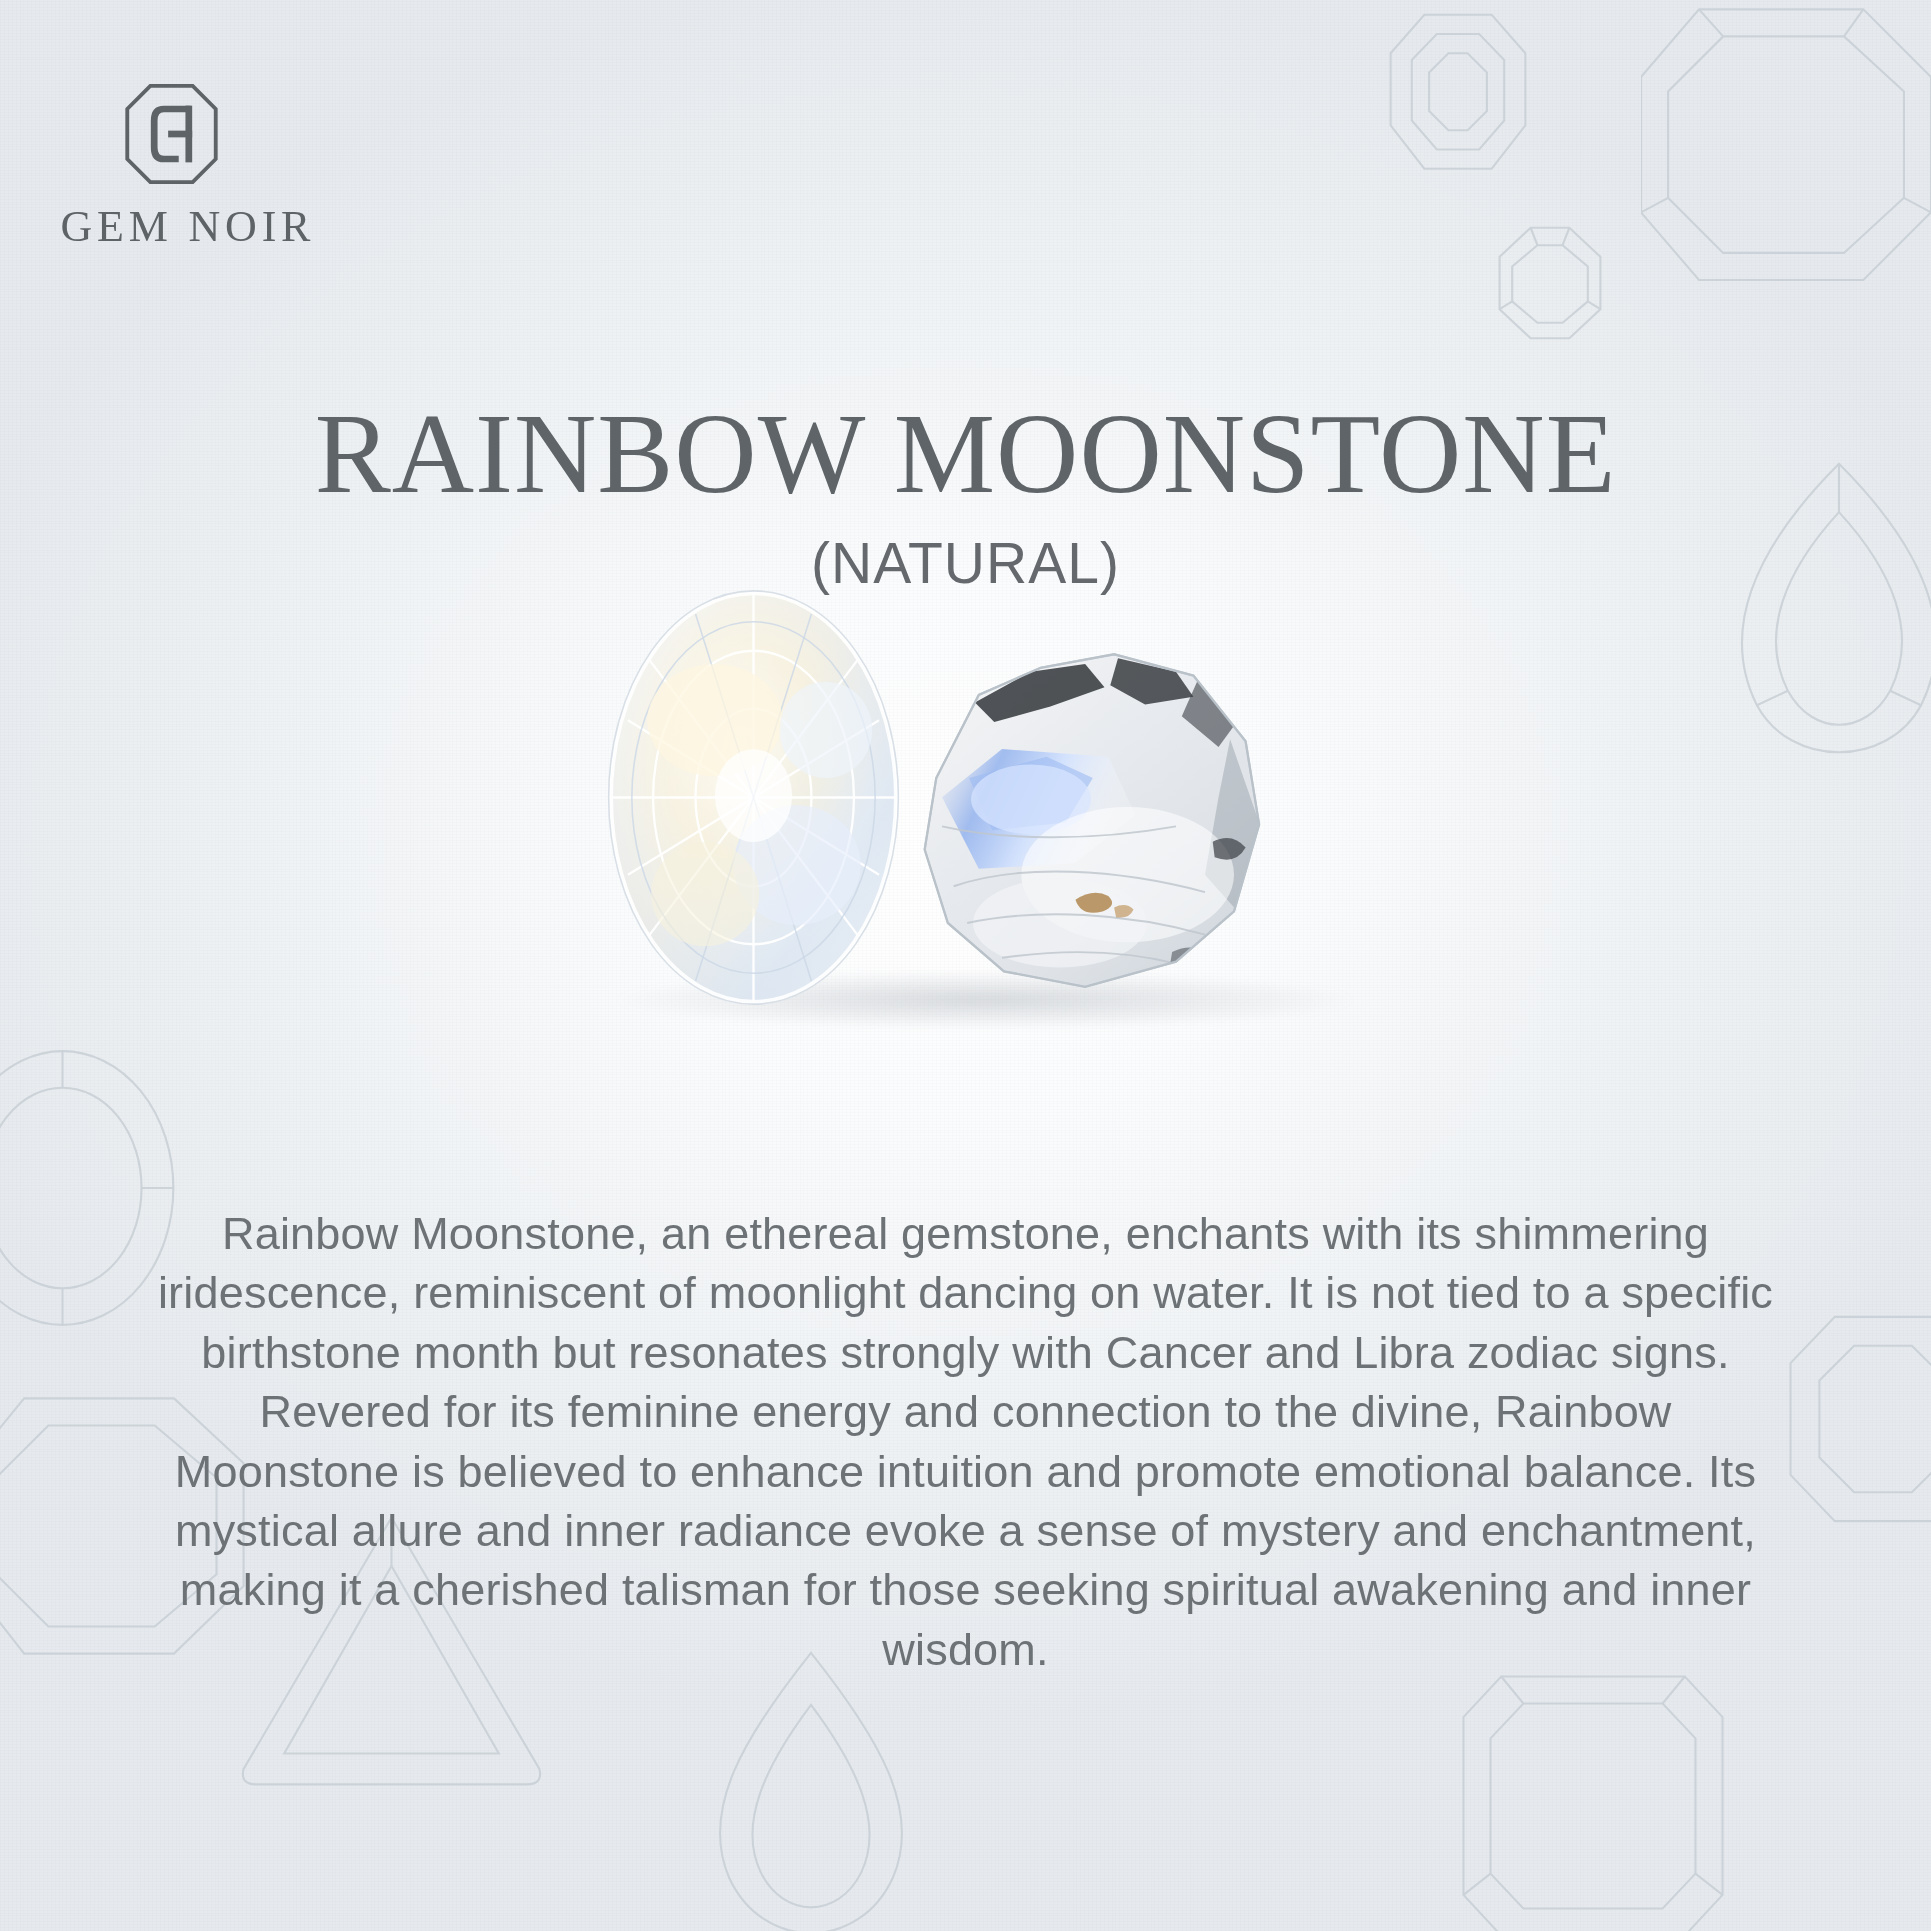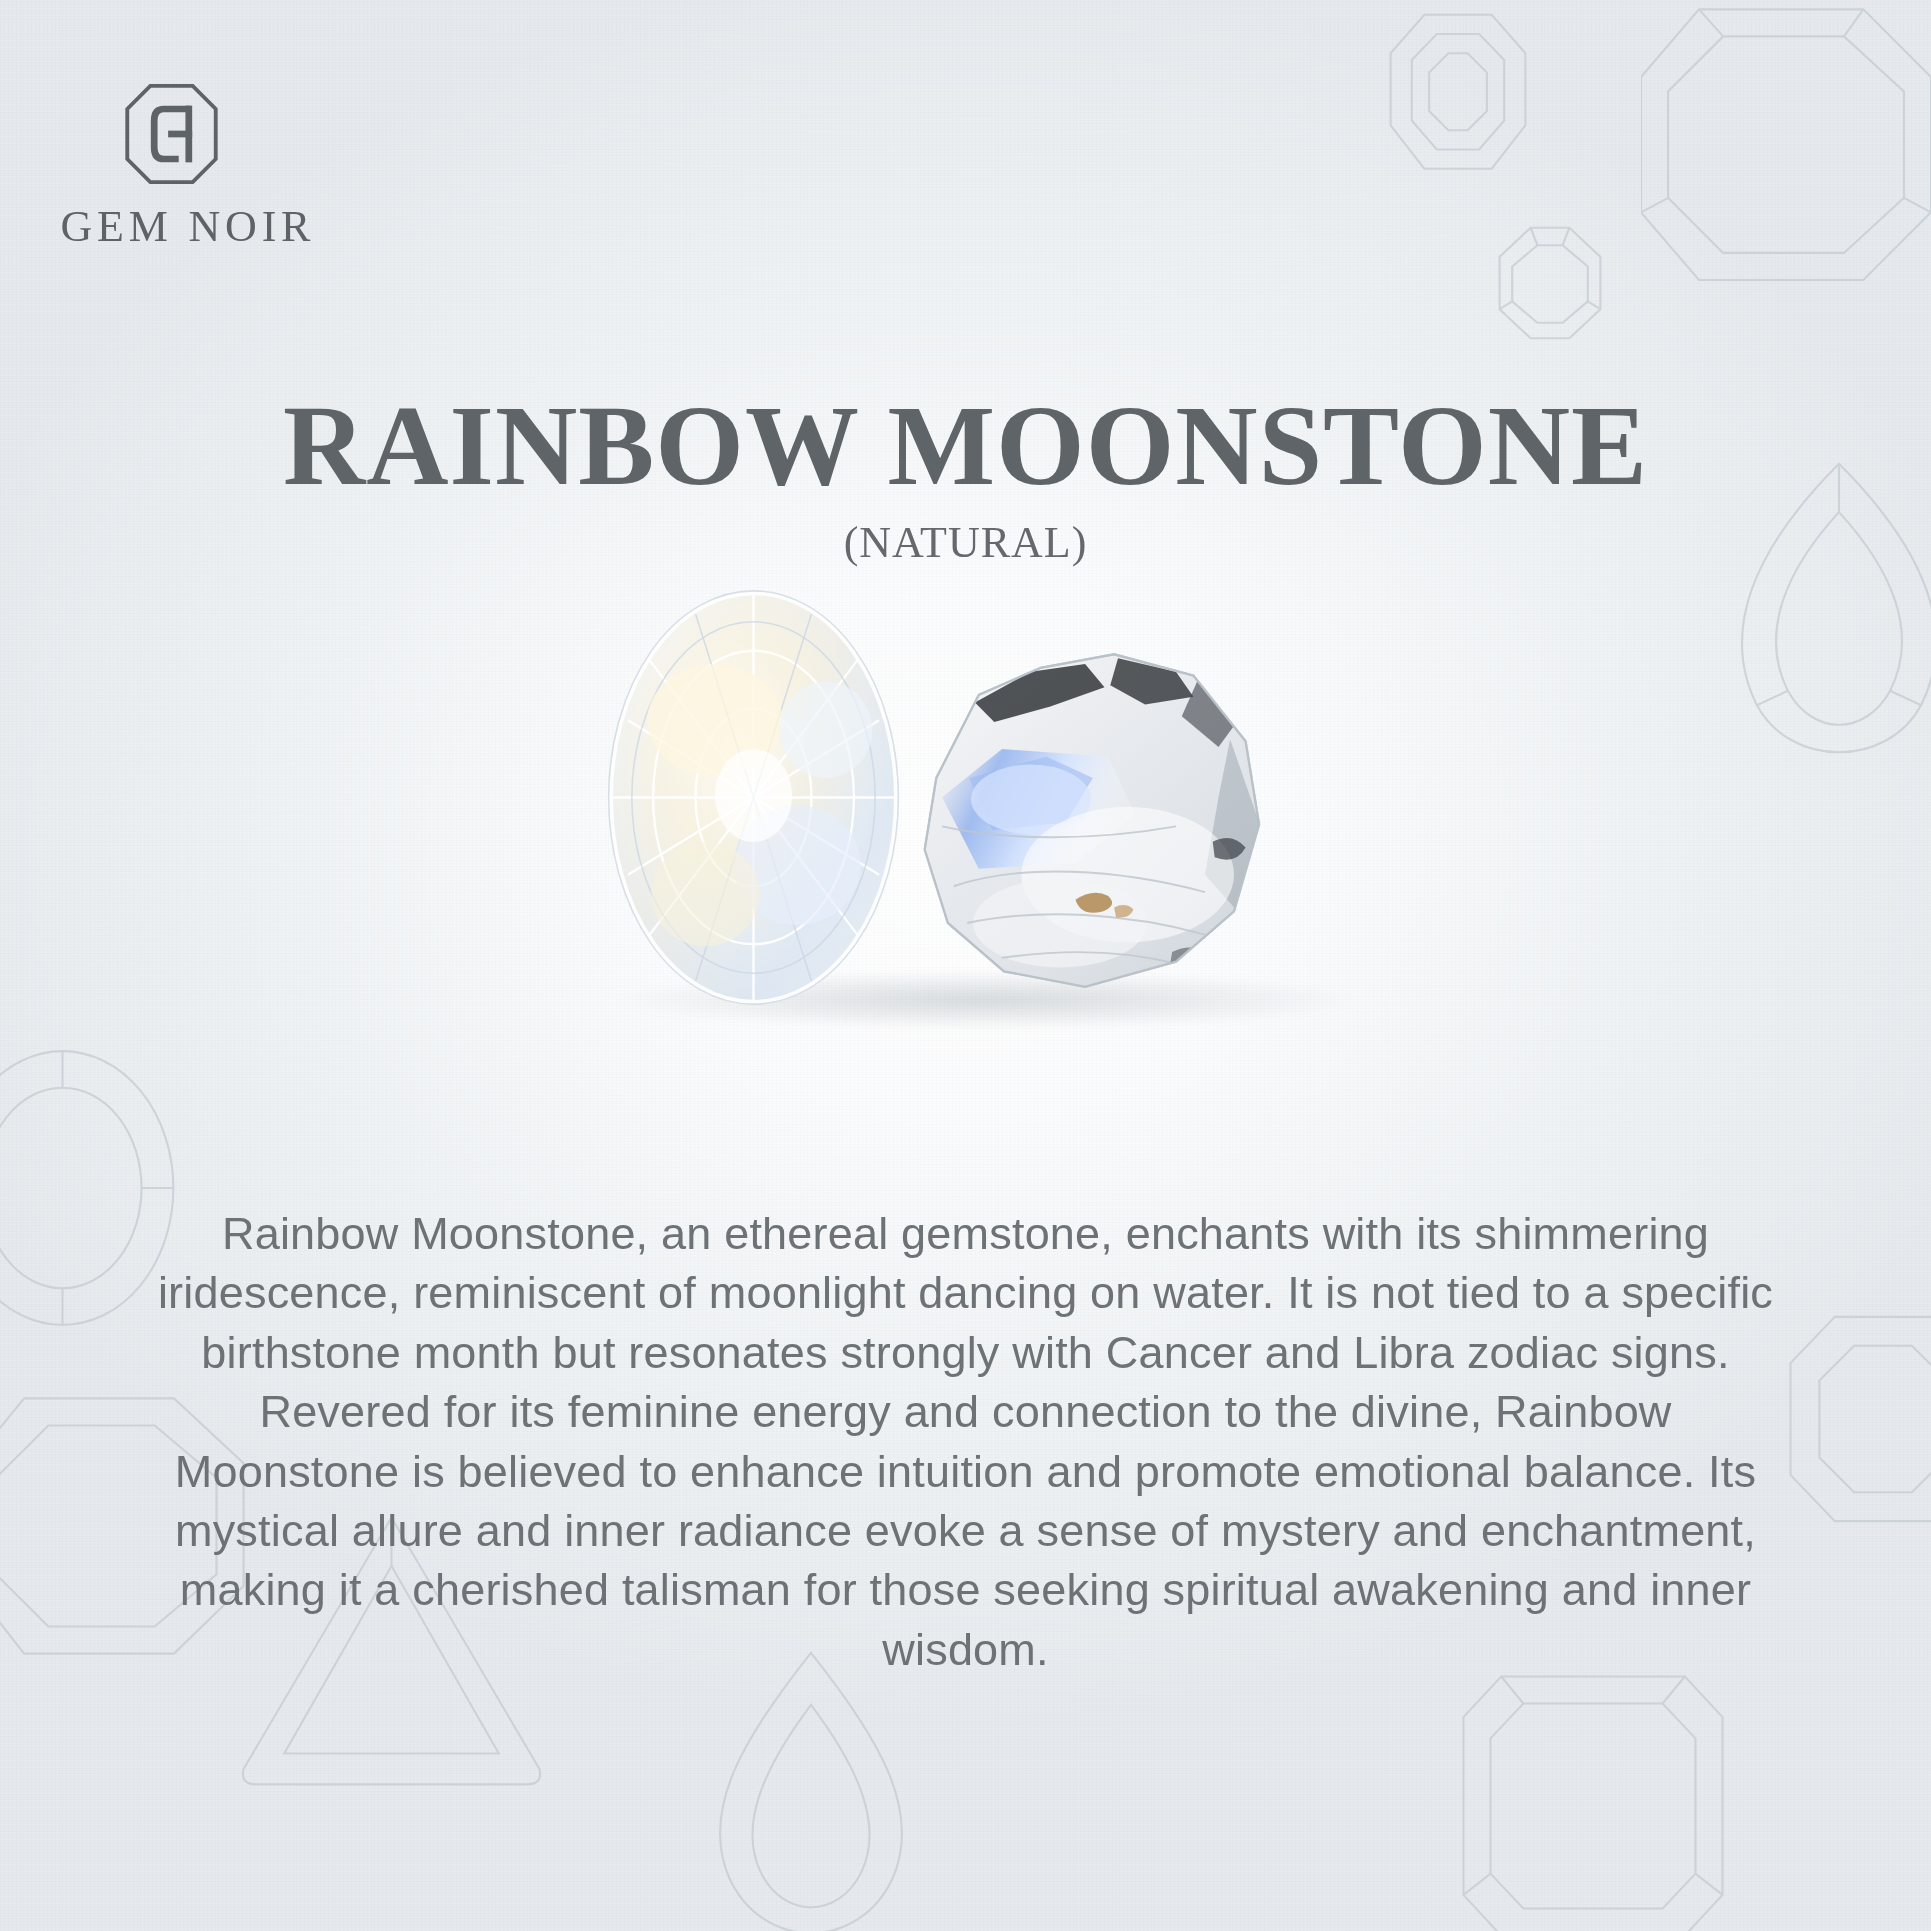--- a/index.html
+++ b/index.html
@@ -77,27 +77,27 @@
     top: 378px;
     left: 0;
     width: 1931px;
     text-align: center;
   }
   .title {
     font-family: "Liberation Serif", serif;
     font-size: 114px;
     letter-spacing: 1px;
     color: #5f6468;
-    font-weight: 700;
+    font-weight: 400;
     line-height: 1.05;
-    margin: 8px;
+    margin: 16px;
   }
   .subtitle {
-    font-family: Liberation Serif, serif;
-    font-size: 44px;
+    font-family: Liberation Sans, sans-serif;
+    font-size: 57px;
     letter-spacing: 1px;
     color: #65696d;
     margin-top: 11px;
   }
 
   
   .gems {
     position: absolute;
     top: 575px;
     left: 0;

